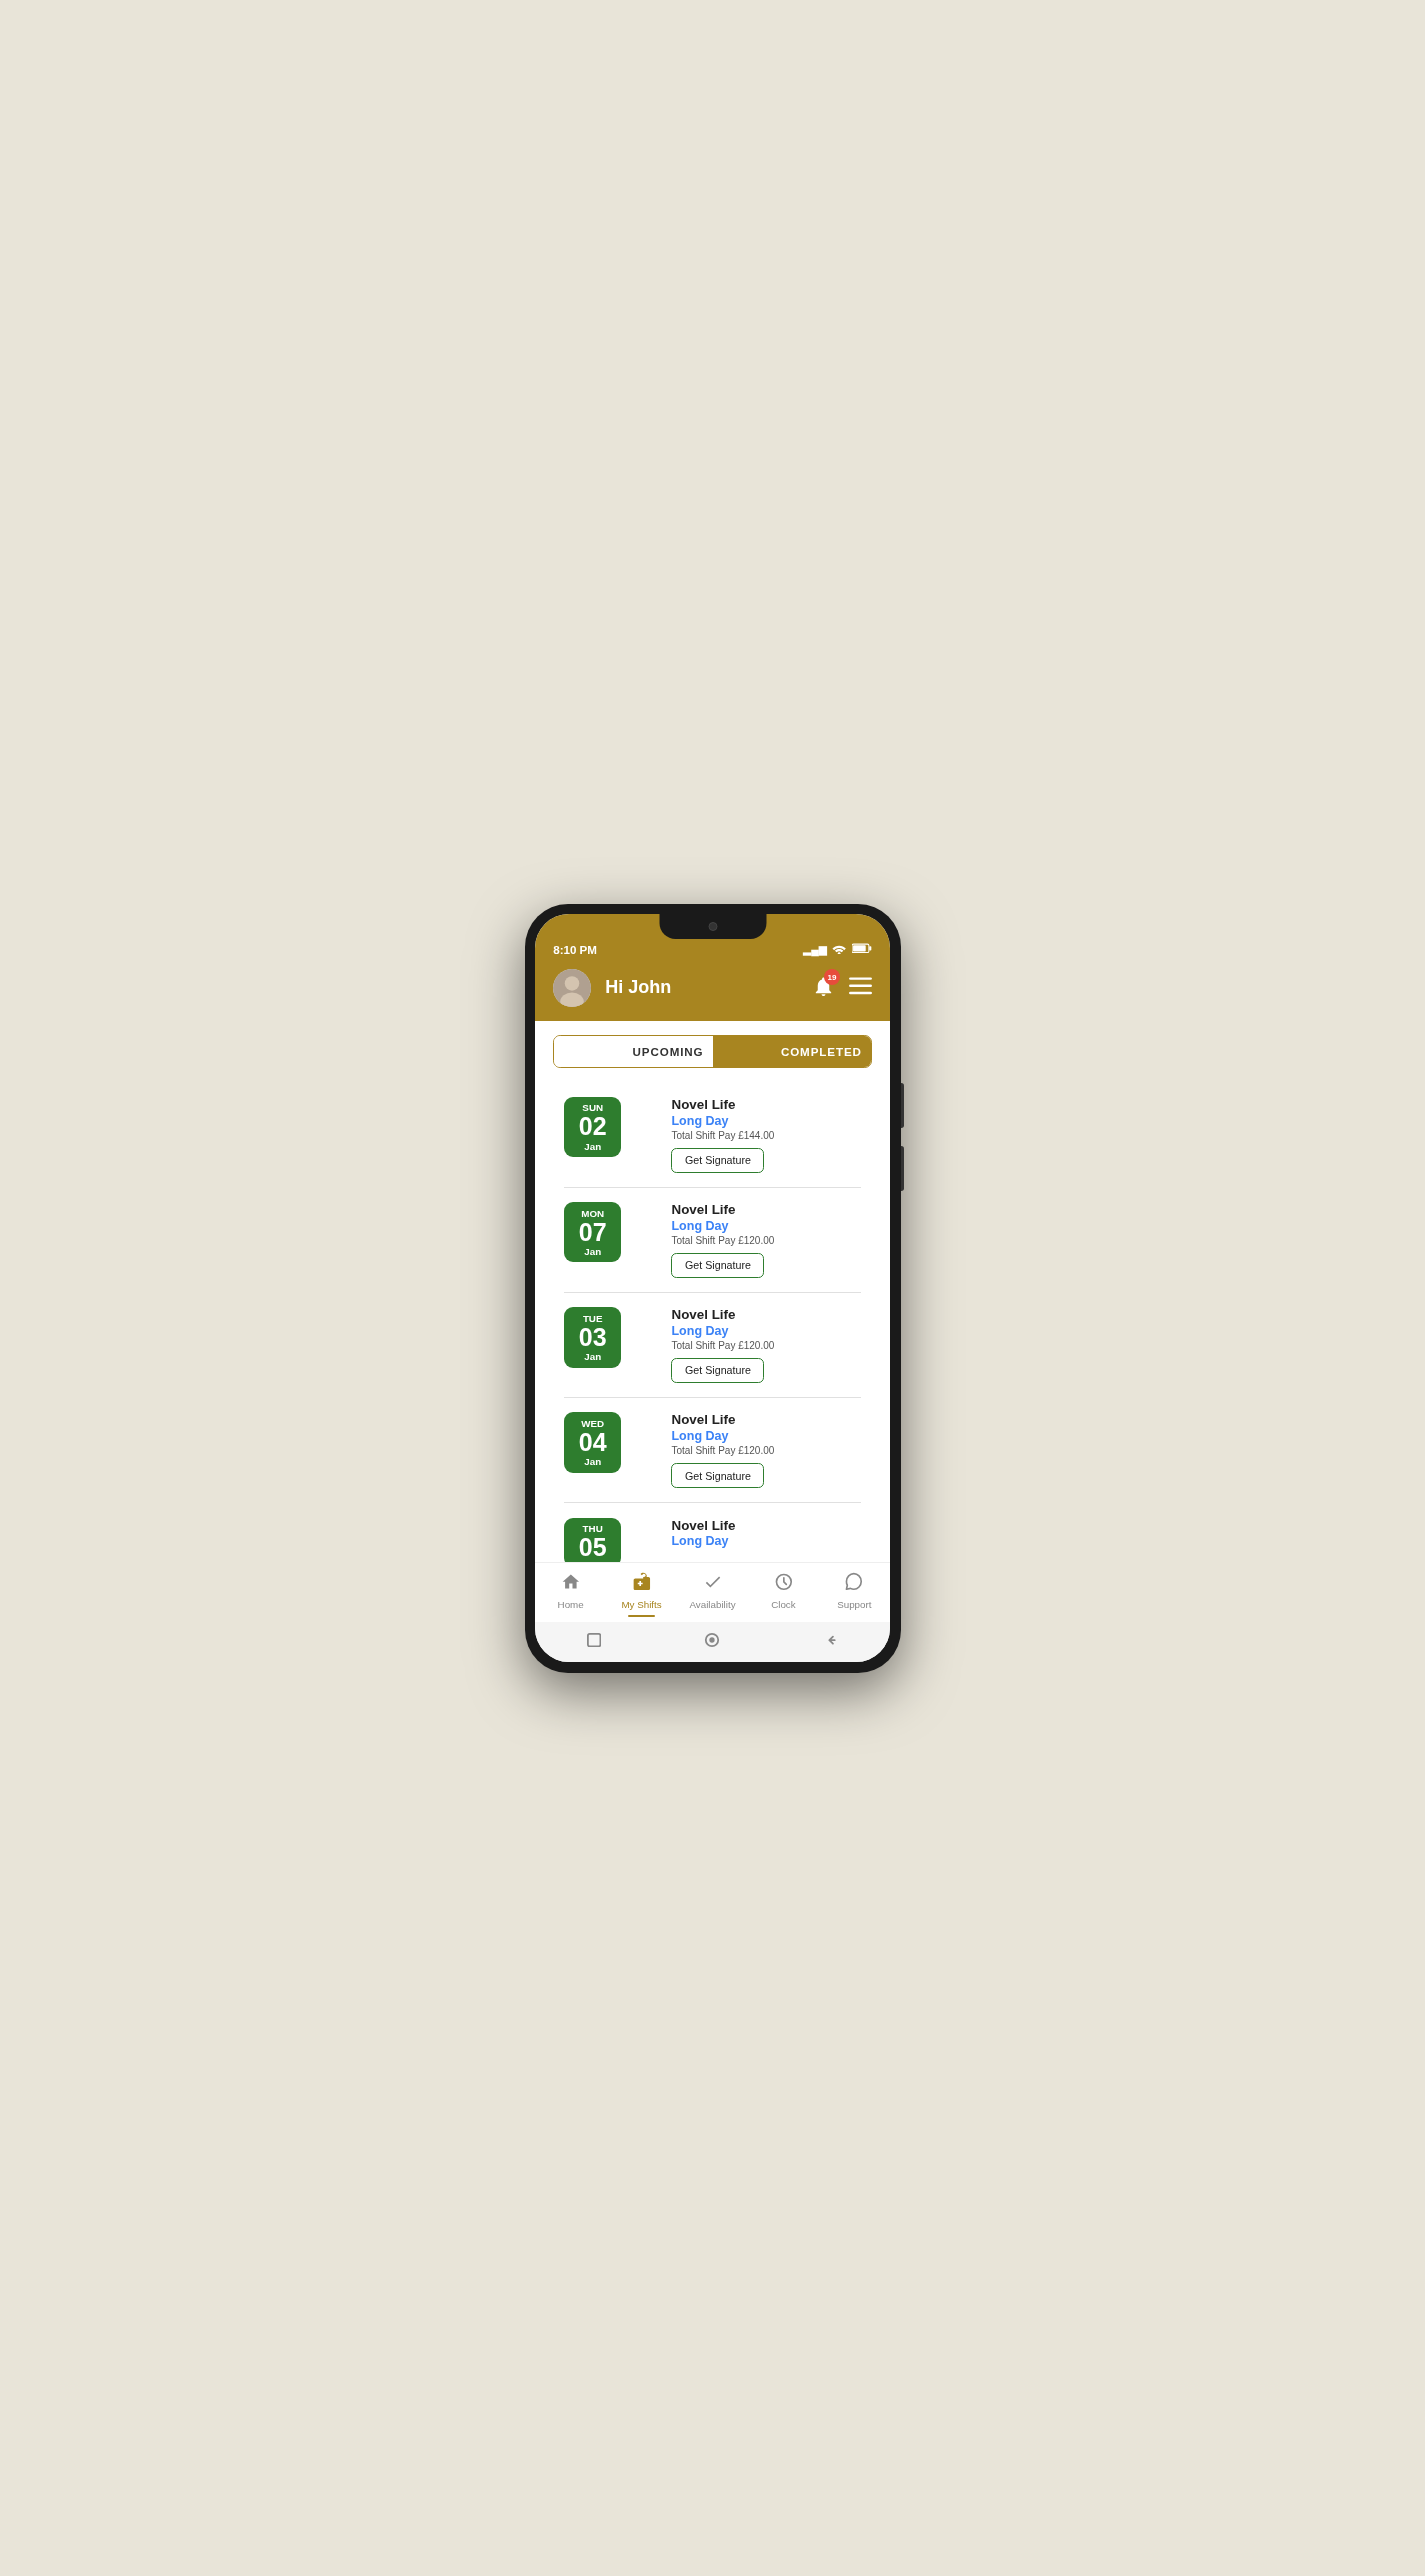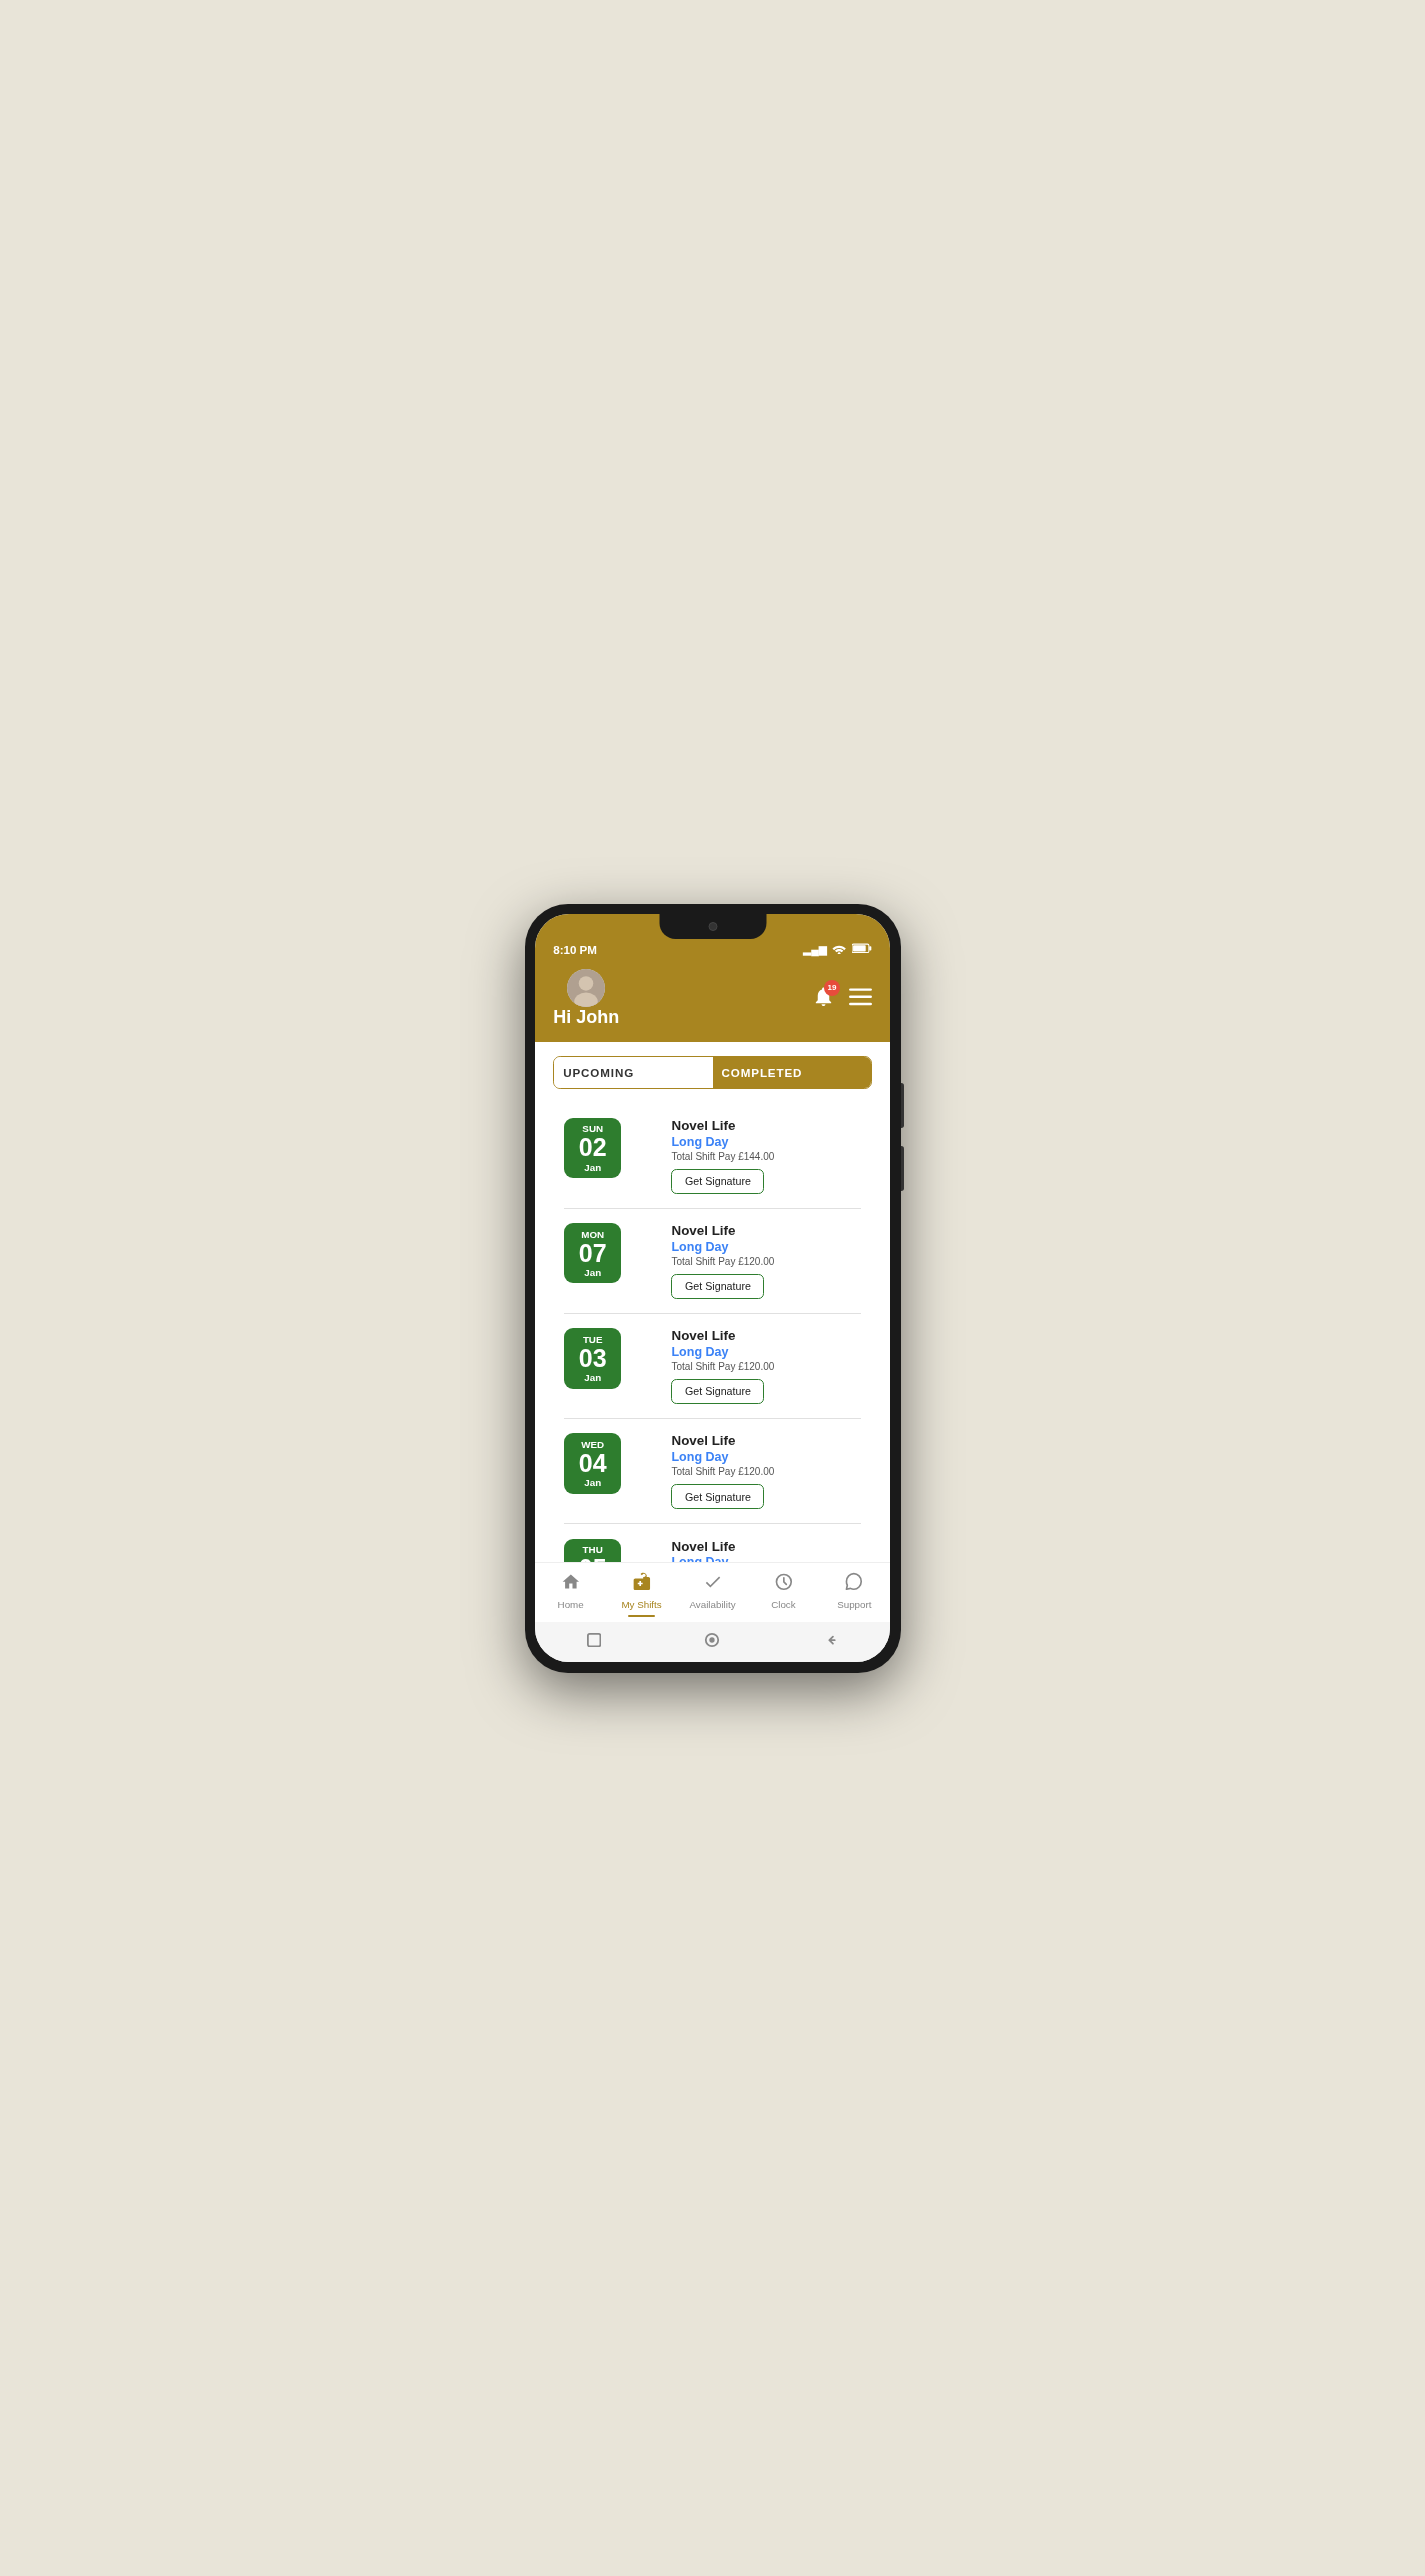--- a/index.html
+++ b/index.html
@@ -87,22 +87,21 @@
       background: #a88520;
       padding: 7.2px 18px 14.3px 18px;
       display: flex;
       justify-content: space-between;
       align-items: center;
       flex-shrink: 0;
     }
     .header-left {
       display: flex;
       align-items: center;
-      gap: 0;
-      flex-direction: column;
+      gap: 14px;
     }
     .avatar {
       width: 38px;
       height: 38px;
       border-radius: 50%;
       background: #ccc;
       overflow: hidden;
       display: flex;
       align-items: center;
       justify-content: center;
@@ -148,21 +147,21 @@
     .tabs {
       display: flex;
       margin: 14.3px 18px;
       border-radius: 7.2px;
       overflow: hidden;
       border: 1.8px solid #a88520;
       flex-shrink: 0;
     }
     .tab {
       flex: 1;
-      text-align: left;
+      text-align: right;
       padding: 9px;
       font-size: 11.6px;
       font-weight: 600;
       letter-spacing: 0.9px;
       cursor: pointer;
     }
     .tab-upcoming {
       background: #fff;
       color: #333;
     }

